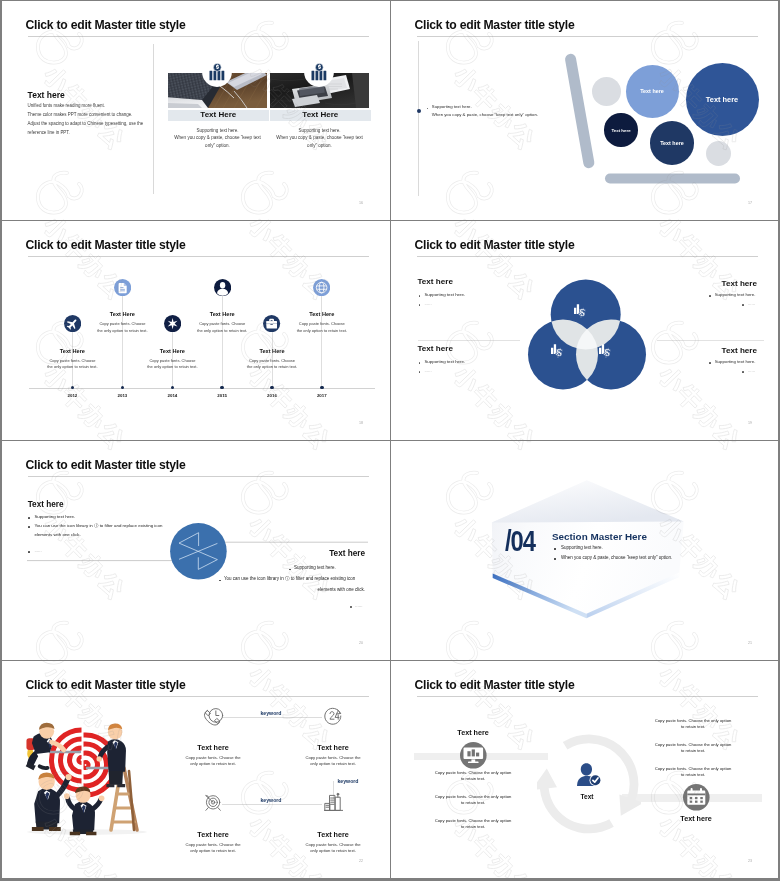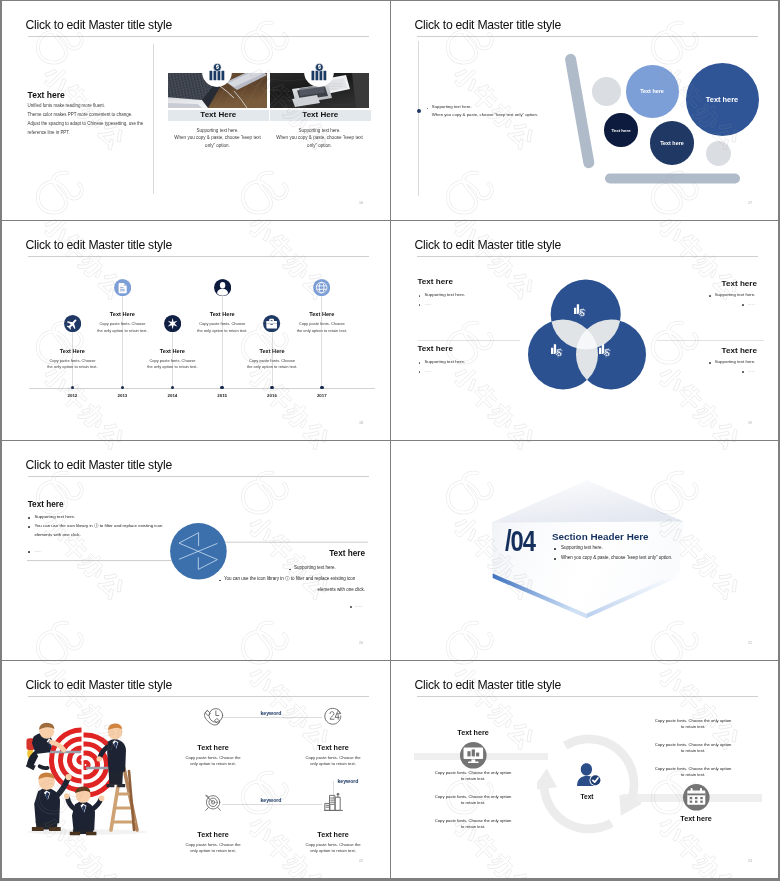--- a/index.html
+++ b/index.html
@@ -2,21 +2,21 @@
 <html><head>
 <meta charset="utf-8">
 <style>
 html,body{margin:0;padding:0;background:#7f7f7f;}
 body{width:780px;height:881px;overflow:hidden;font-family:"Liberation Sans",sans-serif;}
 #sheet{position:absolute;left:2px;top:1px;width:776px;height:877px;background:#fff;overflow:hidden;}
 .slide{position:absolute;overflow:hidden;background:transparent;z-index:2;}
 #wmlayer{position:absolute;left:0;top:0;width:776px;height:877px;pointer-events:none;z-index:5;opacity:0.175;}
 .vline{position:absolute;background:#7f7f7f;width:1px;top:0;height:877px;z-index:6;}
 .hline{position:absolute;background:#7f7f7f;height:1px;left:0;width:776px;z-index:6;}
-.ttl{position:absolute;font-weight:normal;color:#0f0f0f;font-size:12.2px;letter-spacing:-0.25px;white-space:nowrap;}
+.ttl{position:absolute;font-weight:bold;color:#0f0f0f;font-size:12.2px;letter-spacing:-0.25px;white-space:nowrap;}
 .rule{position:absolute;height:1px;background:#cfcfcf;}
 .pnum{position:absolute;font-size:3.6px;color:#a9a9a9;}
 .t{position:absolute;white-space:nowrap;}
 .c{position:absolute;text-align:center;white-space:nowrap;}
 </style>
 </head>
 <body>
 <div id="sheet">
 
 <svg id="wmlayer" xmlns="http://www.w3.org/2000/svg">
@@ -599,21 +599,21 @@
             <stop offset="0.6" stop-color="#e6eef9"></stop>
             <stop offset="1" stop-color="#ffffff"></stop>
    </linearGradient>
   </defs>
   <path d="M100.9 17.2L197.7 58.6L193.0 114.0L100.4 155.3L6.7 115.0L5.9 59.5Z" fill="url(#hexFace)"></path>
   <path d="M100.9 17.2L197.7 58.6L5.9 59.5Z" fill="url(#hexTop)"></path>
   <path d="M6.7 110.5L100.4 150.8L100.4 155.3L6.7 115.0Z" fill="url(#edgeL)"></path>
   <path d="M100.4 150.8L193.0 109.5L193.0 114.0L100.4 155.3Z" fill="url(#edgeR)"></path>
  </svg>
  <div class="t" style="left:114px;top:84px;font-size:29px;font-weight:bold;color:#142f5c;letter-spacing:-1.2px;transform:scaleX(0.82);transform-origin:left top;">/04</div>
- <div class="t" style="left:161px;top:89.5px;font-size:9.9px;font-weight:bold;color:#15325f;">Section Header Here</div>
+ <div class="t" style="left:161px;top:89.5px;font-size:9.9px;font-weight:bold;color:#15325f;">Section Master Here</div>
  <div style="position:absolute;left:163px;top:106.5px;width:2.4px;height:2.4px;background:#1a1a1a;border-radius:50%;"></div>
  <div class="t" style="left:170px;top:103.8px;font-size:4.5px;color:#222;">Supporting text here.</div>
  <div style="position:absolute;left:163px;top:116.8px;width:2.4px;height:2.4px;background:#1a1a1a;border-radius:50%;"></div>
  <div class="t" style="left:170px;top:114.2px;font-size:4.5px;color:#222;">When you copy &amp; paste, choose “keep text only” option.</div>
  <div class="pnum" style="left:357px;top:200px;">21</div>
 </div>
 <div class="slide" id="s7" style="left:0;top:660px;width:388px;height:217px;">
  <div class="ttl" style="left:23.5px;top:17px;">Click to edit Master title style</div>
  <div class="rule" style="left:26px;top:34.5px;width:341px;"></div>
  <div class="rule" style="left:220px;top:56px;width:100px;background:#dcdcdc;"></div>

